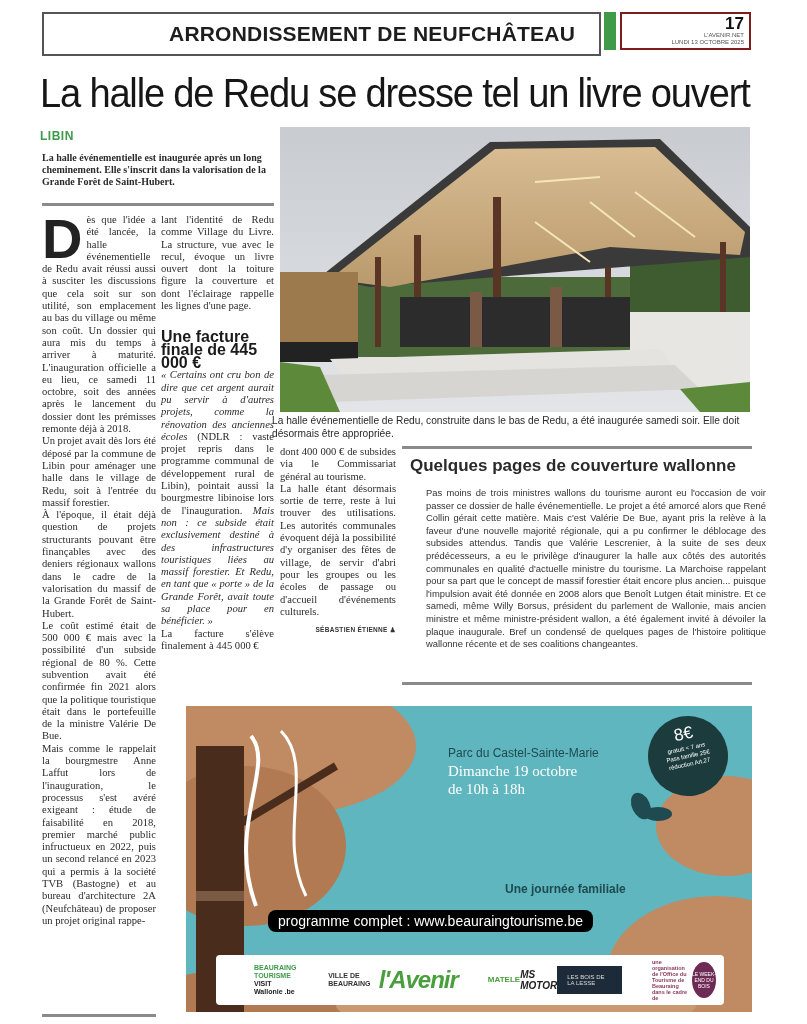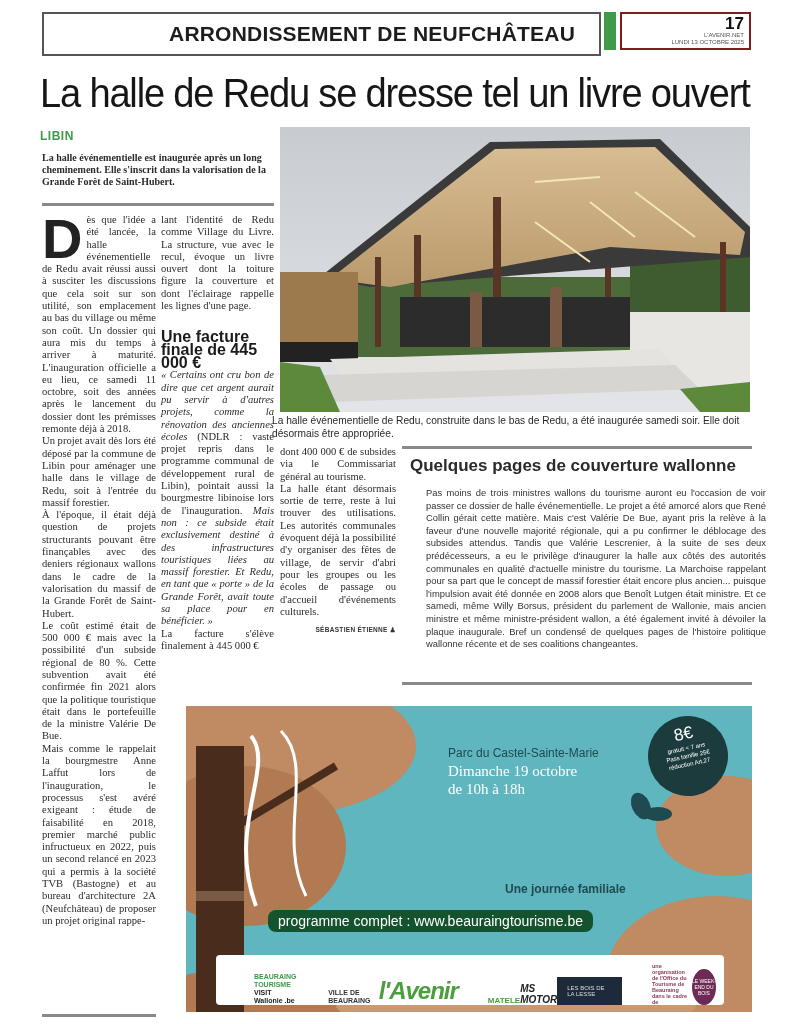--- a/index.html
+++ b/index.html
@@ -36,22 +36,22 @@
 
   .ad { position: absolute; left: 186px; top: 706px; width: 566px; height: 306px; overflow: hidden; background: #5fb6bf; }
   .ad-city { position: absolute; left: 260px; top: 6px; font-family: "Liberation Sans", sans-serif; font-size: 28px; color: #ffffff; letter-spacing: 1px; }
   .ad-park { position: absolute; left: 262px; top: 40px; font-family: "Liberation Sans", sans-serif; font-weight: normal; font-size: 12px; color: #1f4a4f; }
   .ad-date { position: absolute; left: 262px; top: 56px; font-family: Liberation Serif, serif; font-size: 15px; line-height: 18px; color: #ffffff; }
   .ad-price { position: absolute; left: 462px; top: 10px; width: 80px; height: 80px; border-radius: 50%; background: #1c3b3d; color: #fff; font-family: "Liberation Sans", sans-serif; text-align: center; transform: rotate(-12deg); }
   .ad-price .big { display: block; font-size: 17px; margin-top: 8px; }
   .ad-price .small { display: block; font-size: 6px; line-height: 8px; }
   .ad-title { position: absolute; left: 92px; top: 110px; font-family: "Liberation Serif", serif; font-style: italic; font-size: 54px; color: #ffffff; text-shadow: 2px 2px 2px #2a4a4a; letter-spacing: 1px; }
   .ad-sub { position: absolute; left: 295px; top: 176px; font-family: "Liberation Sans", sans-serif; font-weight: bold; font-size: 12px; color: #1f4a4f; margin-left: 24px; }
-  .ad-prog { position: absolute; left: 82px; top: 204px; padding: 3px 10px; border-radius: 8px; background: #14532d; color: #fff; font-family: "Liberation Sans", sans-serif; font-size: 14px; }
-  .ad-sponsors { position: absolute; left: 30px; top: 249px; width: 508px; height: 50px; background: #ffffff; border-radius: 4px; display: flex; align-items: flex-end; justify-content: space-between; padding: 0 8px; font-family: "Liberation Sans", sans-serif; }
+  .ad-prog { position: absolute; left: 82px; top: 204px; padding: 3px 10px; border-radius: 8px; background: #000000; color: #fff; font-family: "Liberation Sans", sans-serif; font-size: 14px; }
+  .ad-sponsors { position: absolute; left: 30px; top: 249px; width: 508px; height: 50px; background: #ffffff; border-radius: 4px; display: flex; align-items: center; justify-content: space-between; padding: 0 8px; font-family: "Liberation Sans", sans-serif; }
   .sp { font-size: 7px; color: #3f9a4a; font-weight: bold; line-height: 8px; margin-left: 30px; }
   .sp-avenir { font-size: 24px; color: #4a9e3e; font-weight: bold; font-style: italic; letter-spacing: -1px; }
   .sp-dark { background: #1d2a3a; color: #ddd; font-size: 6px; padding: 8px 10px; }
   .sp-purple { width: 36px; height: 36px; border-radius: 50%; background: #6d2a55; color: #fff; font-size: 5px; text-align: center; display: flex; align-items: center; justify-content: center; line-height: 6px; }
   .sp-moto { font-size: 10px; font-weight: bold; font-style: italic; color: #222; }
 </style>
 </head>
 <body>
 
 <div class="hdr-box">

